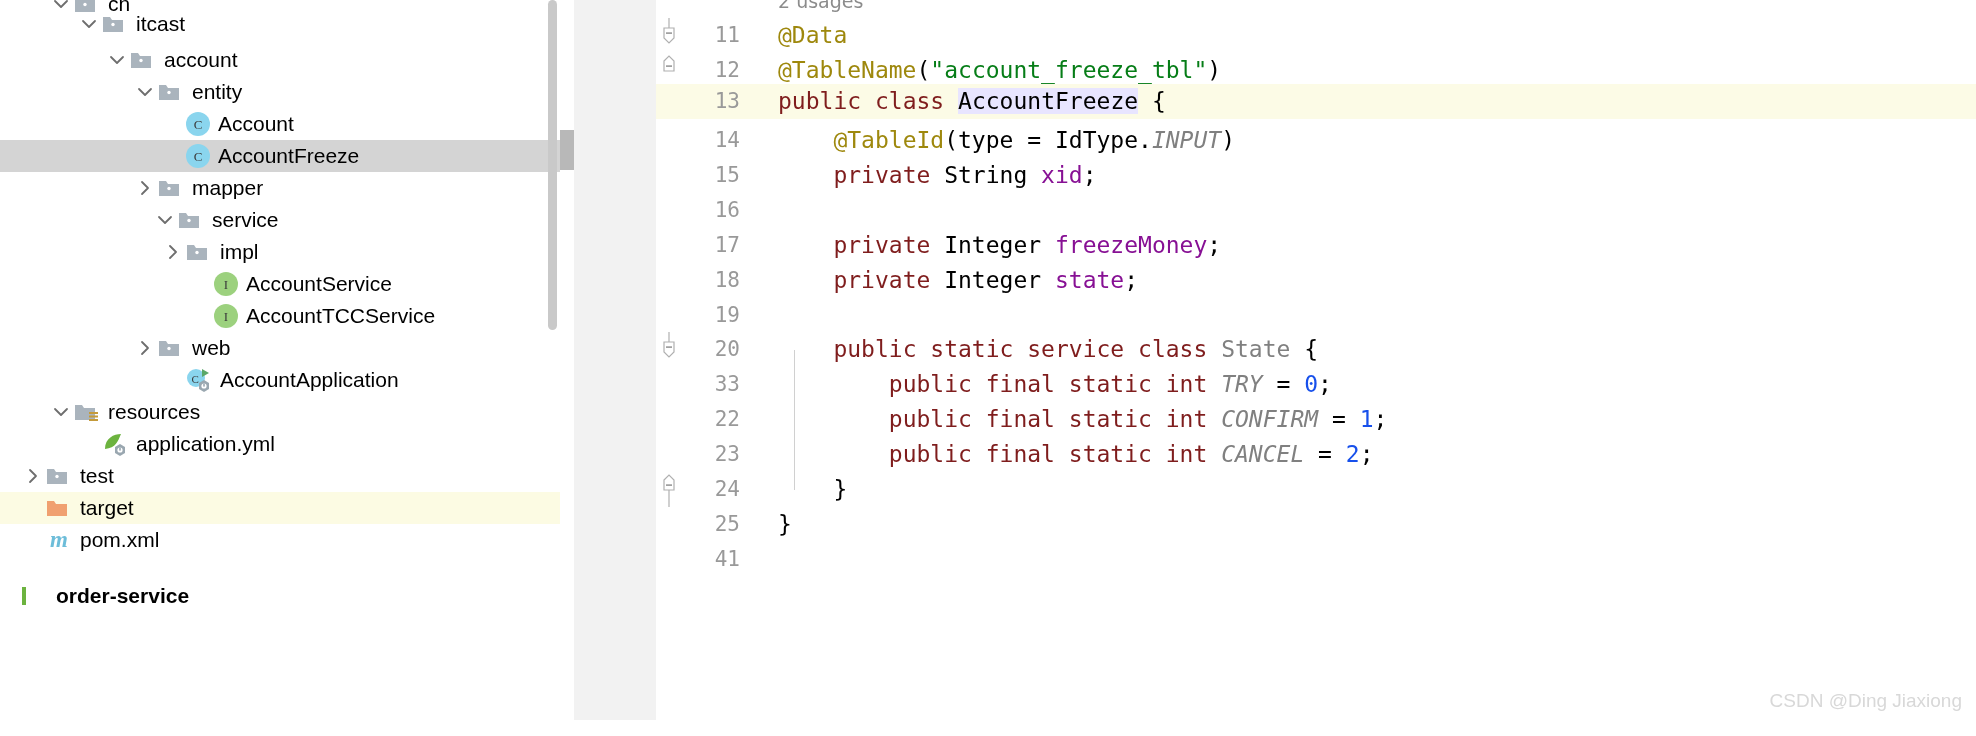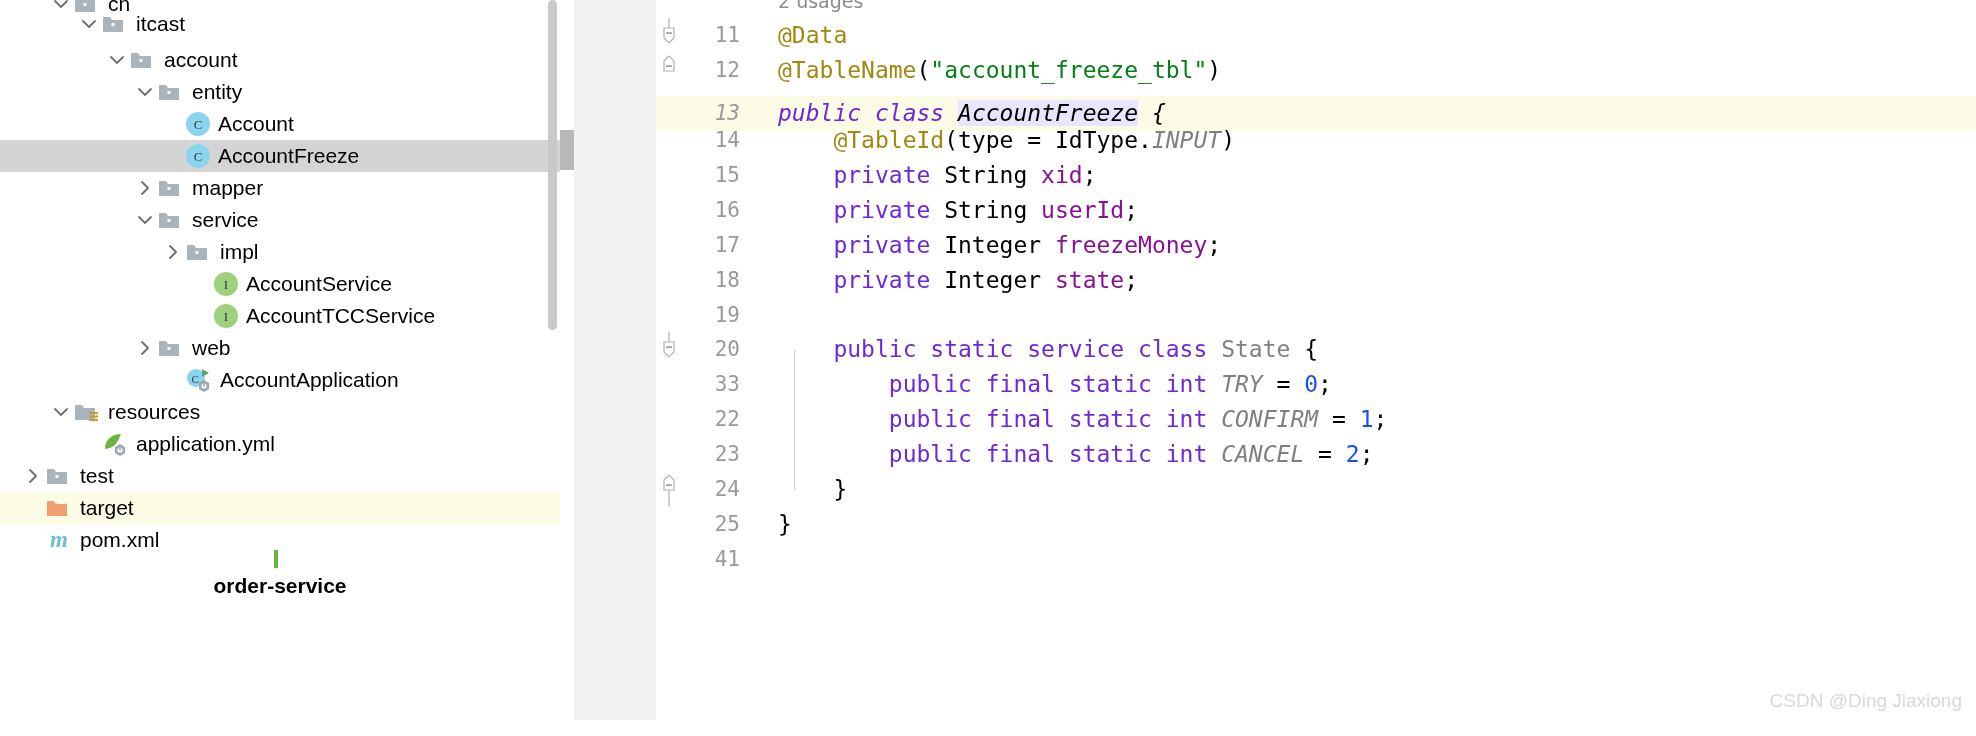--- a/index.html
+++ b/index.html
@@ -171,21 +171,21 @@
   .ctext {
     position: absolute;
     left: 122px;
     height: 35px;
     line-height: 35px;
     font-family: "DejaVu Sans Mono", monospace;
     font-size: 23px;
     white-space: pre;
     color: #000000;
   }
-  .kw   { color: #6d28d9; }
+  .kw   { color: #7f1d1d; }
   .ann  { color: #9e880d; }
   .str  { color: #067d17; }
   .num  { color: #1750eb; }
   .fld  { color: #871094; }
   .sfld { color: #808080; font-style: italic; }
   .clsname { color: #808080; }
   .punct{ color: #000000; }
 
   .usages {
     position: absolute;
@@ -337,21 +337,21 @@
             </span>
             <span class="ficon">
               <svg width="26" height="22" viewBox="0 0 26 22">
                 <path d="M1,4 L1,19 L21,19 L21,7 L10,7 L8,4 Z" fill="#aab4bd"></path>
                 <circle cx="11" cy="11.5" r="1.7" fill="#ffffff"></circle>
               </svg>
             </span>
           </span>
           <span class="tree-label">mapper</span>
         </div>
-        <div class="tree-row" style="top: 204px;">
+        <div class="tree-row" style="top: 204px; margin-left: 20px;">
           <span style="display: inline-block; flex: 0 0 136px;"></span>
           <span style="display: flex; align-items: center;">
             <span class="arrow">
               <svg width="18" height="18" viewBox="0 0 18 18">
                 <path d="M3,6 L9,12 L15,6" fill="none" stroke="#6e6e6e" stroke-width="1.8" stroke-linecap="round" stroke-linejoin="round"></path>
               </svg>
             </span>
             <span class="ficon">
               <svg width="26" height="22" viewBox="0 0 26 22">
                 <path d="M1,4 L1,19 L21,19 L21,7 L10,7 L8,4 Z" fill="#aab4bd"></path>
@@ -488,21 +488,21 @@
           <span class="tree-label">target</span>
         </div>
         <div class="tree-row" style="top: 524px;">
           <span style="display: inline-block; flex: 0 0 24px;"></span>
           <span style="display: flex; align-items: center;">
             <span class="arrow empty"></span>
             <span class="maven-icon">m</span>
           </span>
           <span class="tree-label">pom.xml</span>
         </div>
-        <div class="tree-row" style="top: 548px; flex-direction: column;">
+        <div class="tree-row" style="top: 580px;">
           <span style="display: inline-block;"></span>
           <span style="display: flex; align-items: center;">
             <span class="arrow empty"></span>
             <span class="ficon">
               <svg width="26" height="22" viewBox="0 0 26 22">
                 <rect x="0" y="2" width="4" height="18" fill="#6cb33f"></rect>
               </svg>
             </span>
           </span>
           <span class="tree-label bold">order-service</span>
@@ -547,35 +547,34 @@
       <div class="usages">2 usages</div>
       <div class="indent-guide" style="left:138px; top:350px; height:140px;"></div>
     <div class="code-row" style="top: 18px;">
           <div class="gnum">11</div>
           <div class="ctext"><span class="ann">@Data</span></div>
         </div>
         <div class="code-row" style="top: 53px;">
           <div class="gnum">12</div>
           <div class="ctext"><span class="ann">@TableName</span><span class="punct">(</span><span class="str">"account_freeze_tbl"</span><span class="punct">)</span></div>
         </div>
-        <div class="code-row cur" style="top: 96px; font-style: italic;">
+        <div class="code-row cur" style="top: 84px;">
           <div class="gnum">13</div>
           <div class="ctext"><span class="kw">public</span><span class="punct"> </span><span class="kw">class</span><span class="punct"> </span><span class="caret"></span><span class="ident-hl">AccountFreeze</span><span class="punct"> {</span></div>
         </div>
         <div class="code-row" style="top: 123px;">
           <div class="gnum">14</div>
           <div class="ctext"><span class="punct">    </span><span class="ann">@TableId</span><span class="punct">(type = </span><span class="punct">IdType</span><span class="punct">.</span><span class="sfld">INPUT</span><span class="punct">)</span></div>
         </div>
         <div class="code-row" style="top: 158px;">
           <div class="gnum">15</div>
           <div class="ctext"><span class="punct">    </span><span class="kw">private</span><span class="punct"> String </span><span class="fld">xid</span><span class="punct">;</span></div>
         </div>
         <div class="code-row" style="top: 193px;">
           <div class="gnum">16</div>
-          <div class="ctext"><span class="punct">    </span><span class="kw">private</span><span class="punct"> String </span><span class="fld">userId</span><span class="punct">;</span></div>
         </div>
         <div class="code-row" style="top: 228px;">
           <div class="gnum">17</div>
           <div class="ctext"><span class="punct">    </span><span class="kw">private</span><span class="punct"> Integer </span><span class="fld">freezeMoney</span><span class="punct">;</span></div>
         </div>
         <div class="code-row" style="top: 263px;">
           <div class="gnum">18</div>
           <div class="ctext"><span class="punct">    </span><span class="kw">private</span><span class="punct"> Integer </span><span class="fld">state</span><span class="punct">;</span></div>
         </div>
         <div class="code-row" style="top: 298px;">

